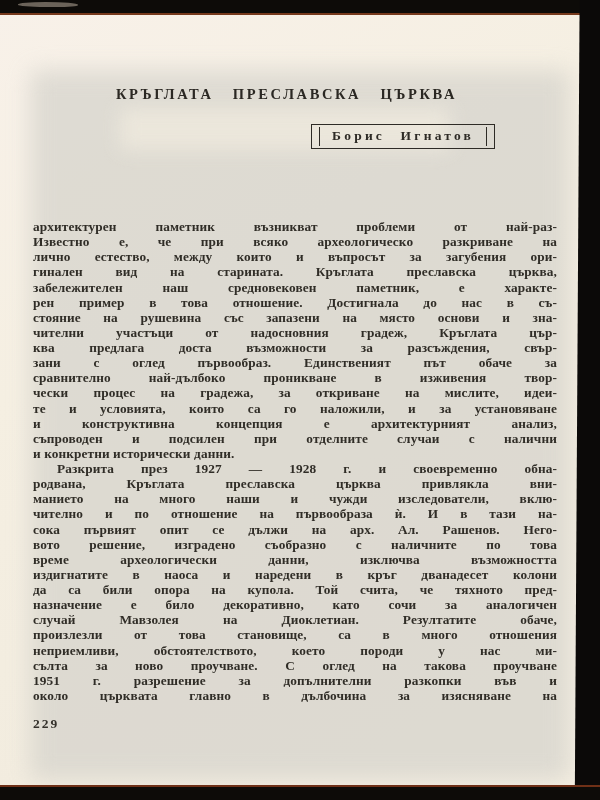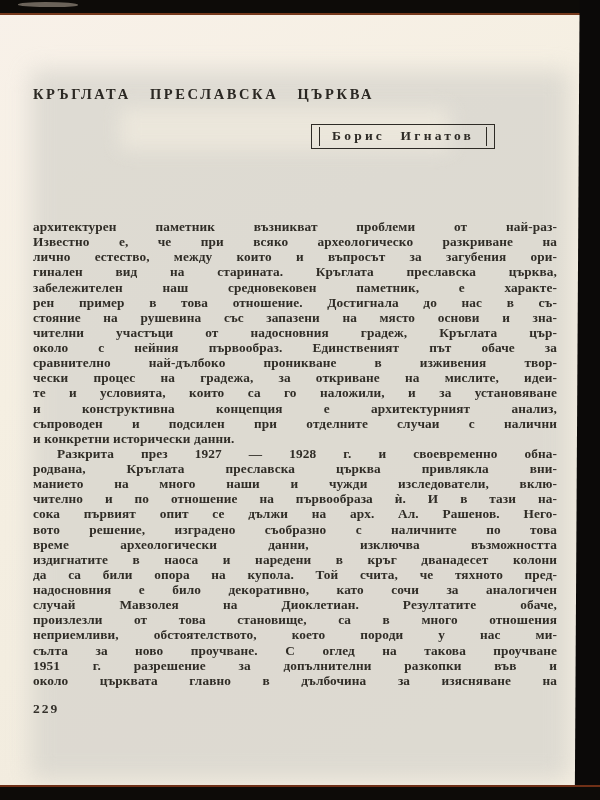--- a/index.html
+++ b/index.html
@@ -60,21 +60,21 @@
   
   .content {
     position: absolute;
     left: 33px; top: 0;
     width: 524px;
     color: #2e2b26;
   }
   .title {
     margin-top: 86px;
     margin-right: 100px;
-    text-align: left;
+    text-align: right;
     font-weight: bold;
     font-size: 14.5px;
     letter-spacing: 2.6px;
     word-spacing: 13px;
     color: #2b2823;
   }
   .author-wrap {
     margin-top: 21px;
     margin-right: 62px;
     text-align: right;
@@ -144,39 +144,40 @@
     <div class="bodytext">
       <div class="para last-left">
           <div class="tline">архитектурен паметник възникват проблеми от най-раз-</div>
           <div class="tline">Известно е, че при всяко археологическо разкриване на</div>
           <div class="tline">лично естество, между които и въпросът за загубения ори-</div>
           <div class="tline">гинален вид на старината. Кръглата преславска църква,</div>
           <div class="tline">забележителен наш средновековен паметник, е характе-</div>
           <div class="tline">рен пример в това отношение. Достигнала до нас в съ-</div>
           <div class="tline">стояние на рушевина със запазени на място основи и зна-</div>
           <div class="tline">чителни участъци от надосновния градеж, Кръглата цър-</div>
-          <div class="tline">около с нейния първообраз. Единственият път обаче за</div>
+          <div class="tline">ква предлага доста възможности за разсъждения, свър-</div>
+          <div class="tline">зани с оглед първообраз. Единственият път обаче за</div>
           <div class="tline">сравнително най-дълбоко проникване в изживения твор-</div>
           <div class="tline">чески процес на градежа, за откриване на мислите, идеи-</div>
           <div class="tline">те и условията, които са го наложили, и за установяване</div>
           <div class="tline">и конструктивна концепция е архитектурният анализ,</div>
           <div class="tline">съпроводен и подсилен при отделните случаи с налични</div>
           <div class="tline">и конкретни исторически данни.</div>
         </div>
       <div class="para indent-first">
           <div class="tline">Разкрита през 1927 — 1928 г. и своевременно обна-</div>
           <div class="tline">родвана, Кръглата преславска църква привлякла вни-</div>
           <div class="tline">манието на много наши и чужди изследователи, вклю-</div>
           <div class="tline">чително и по отношение на първообраза ѝ. И в тази на-</div>
           <div class="tline">сока първият опит се дължи на арх. Ал. Рашенов. Него-</div>
           <div class="tline">вото решение, изградено съобразно с наличните по това</div>
           <div class="tline">време археологически данни, изключва възможността</div>
           <div class="tline">издигнатите в наоса и наредени в кръг дванадесет колони</div>
           <div class="tline">да са били опора на купола. Той счита, че тяхното пред-</div>
-          <div class="tline">надосновния е било декоративно, като сочи за аналогичен</div>
+          <div class="tline">назначение е било декоративно, като сочи за аналогичен</div>
           <div class="tline">случай Мавзолея на Диоклетиан. Резултатите обаче,</div>
           <div class="tline">произлезли от това становище, са в много отношения</div>
           <div class="tline">неприемливи, обстоятелството, което породи у нас ми-</div>
           <div class="tline">сълта за ново проучване. С оглед на такова проучване</div>
           <div class="tline">1951 г. разрешение за допълнителни разкопки във и</div>
           <div class="tline">около църквата главно в дълбочина за изясняване на</div>
         </div>
     </div>
 
     <div class="pagenum">229</div>

